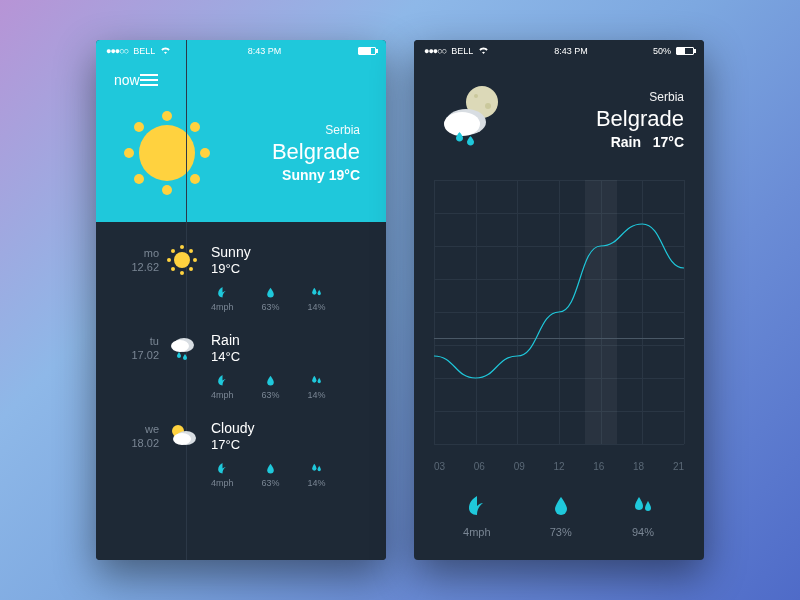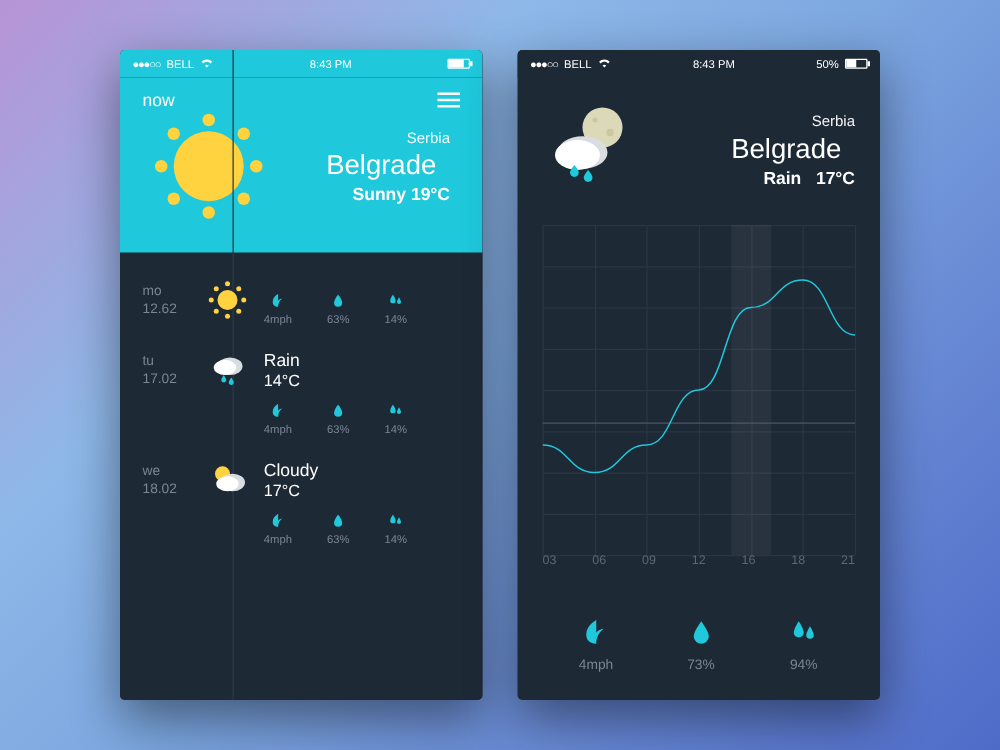--- a/index.html
+++ b/index.html
@@ -7,35 +7,35 @@
 .phone{width:290px;height:520px;background:#1e2936;border-radius:4px;overflow:hidden;box-shadow:0 15px 40px rgba(0,0,0,.45);display:flex;flex-direction:column;position:relative}
 .status-bar{height:22px;display:flex;align-items:center;justify-content:space-between;padding:0 10px;font-size:9px;color:#fff;font-weight:500}
 .s1 .status-bar{background:#1fc8db}
 .s2 .status-bar{background:#1e2936}
 .sb-left,.sb-right{display:flex;align-items:center;gap:5px}
 .dots{letter-spacing:-1px}
 .batt{width:18px;height:8px;border:1px solid #fff;border-radius:1px;position:relative;display:inline-block}
 .batt::after{content:'';position:absolute;right:-3px;top:1px;width:2px;height:4px;background:#fff}
 .batt i{display:block;height:100%;width:75%;background:#fff}
 .hero{background:#1fc8db;padding:10px 18px 24px;position:relative}
-.hero-top{display:flex;justify-content:space-between;align-items:center;}
+.hero-top{display:flex;justify-content:flex-start;align-items:center;margin-bottom:20px}
 .now-label{color:#fff;font-size:14px;font-weight:300}
 .menu-icon{display:flex;flex-direction:column;gap:3px;cursor:pointer}
 .menu-icon span{width:18px;height:2px;background:#fff}
 .hero-body{display:flex;align-items:center;justify-content:space-between;padding:0 8px}
 .sun-big{width:90px;height:90px;position:relative;flex-shrink:0}
 .sun-big .core{width:56px;height:56px;background:#ffd23f;border-radius:50%;position:absolute;top:17px;left:17px}
 .sun-big .ray{width:10px;height:10px;background:#ffd23f;border-radius:50%;position:absolute}
 .hero-info{text-align:right;color:#fff}
 .hero-country{font-size:12px;font-weight:300;opacity:.95}
-.hero-city{font-size:22px;font-weight:300;margin:2px 11px}
+.hero-city{font-size:22px;font-weight:300;margin:2px 0}
 .hero-cond{font-size:14px;font-weight:700}
 .forecast{flex:1;background:#1e2936;padding:12px 18px;overflow:hidden}
 .f-row{display:flex;align-items:flex-start;padding:10px 0;position:relative}
-.f-date{width:45px;color:#7a8694;font-size:11px;line-height:1.3;padding-top:2px}
+.f-date{width:45px;text-align:right;color:#7a8694;font-size:11px;line-height:1.3;padding-top:2px}
 .f-date .dow{display:block}
 .f-iconwrap{width:46px;display:flex;justify-content:center;padding-top:0;position:relative}
 .vline{position:absolute;left:90px;top:0;bottom:0;width:1px;background:#2c3847;z-index:0}
 .f-icon{width:32px;height:32px;z-index:1;position:relative}
 .f-main{flex:1;padding-left:6px}
 .f-cond{color:#fff;font-size:14px;font-weight:300}
 .f-temp{color:#fff;font-size:13px;font-weight:300;margin-top:1px}
 .f-stats{display:flex;gap:28px;margin-top:10px}
 .f-stat{display:flex;flex-direction:column;align-items:center;gap:3px}
 .f-stat .ic{width:13px;height:13px}
@@ -44,21 +44,21 @@
 .s2-top{padding:20px 20px 14px;display:flex;align-items:center;justify-content:space-between}
 .s2-icon{width:76px;height:76px;position:relative}
 .s2-info{text-align:right;color:#fff}
 .chart-area{flex:1;padding:8px 20px 10px;position:relative}
 .grid{position:absolute;inset:8px 20px 34px 20px}
 .gl-h{position:absolute;left:0;right:0;height:1px;background:#2a3644}
 .gl-v{position:absolute;top:0;bottom:0;width:1px;background:#2a3644}
 .highlight{position:absolute;top:0;bottom:0;width:32px;background:rgba(255,255,255,.05)}
 .curve{position:absolute;left:0;right:0;top:0;bottom:0}
 .baseline{position:absolute;left:0;right:0;height:1px;background:#4a5866}
-.x-labels{position:absolute;bottom:24px;left:20px;right:20px;display:flex;justify-content:space-between;color:#5a6876;font-size:10px}
+.x-labels{position:absolute;bottom:6px;left:20px;right:20px;display:flex;justify-content:space-between;color:#5a6876;font-size:10px}
 .s2-stats{padding:16px 20px 22px;display:flex;justify-content:space-around}
 .s2-stat{display:flex;flex-direction:column;align-items:center;gap:8px}
 .s2-stat .ic{width:24px;height:24px}
 .s2-stat .val{color:#7a8694;font-size:11px}
 
 .leaf{fill:#1fc8db}
 .drop{fill:#1fc8db}
 .cloud-w{fill:#fff}
 .cloud-g{fill:#d8dde2}
 .moon{fill:#dcd9b8}
@@ -127,20 +127,22 @@
                 <circle cx="3" cy="16" r="2"></circle>
                 <circle cx="29" cy="16" r="2"></circle>
                 <circle cx="7" cy="7" r="2"></circle>
                 <circle cx="25" cy="7" r="2"></circle>
                 <circle cx="7" cy="25" r="2"></circle>
                 <circle cx="25" cy="25" r="2"></circle>
               </g>
             </svg></div>
         </div>
     <div class="f-main">
+      <div class="f-cond">Sunny</div>
+      <div class="f-temp">19°C</div>
       <div class="f-stats">
         <div class="f-stat">
               <svg class="ic" viewBox="0 0 24 24">
                 <path class="leaf" d="M12 2C7 5 4 9 4 14c0 4 3 7 8 7 0-5 2-9 6-12-2 0-4 1-6 3 0-4 0-7 0-10z"></path>
               </svg>
               <span class="val">4mph</span>
             </div>
         <div class="f-stat">
               <svg class="ic" viewBox="0 0 24 24">
                 <path class="drop" d="M12 3s-6 8-6 12a6 6 0 0012 0c0-4-6-12-6-12z"></path>

